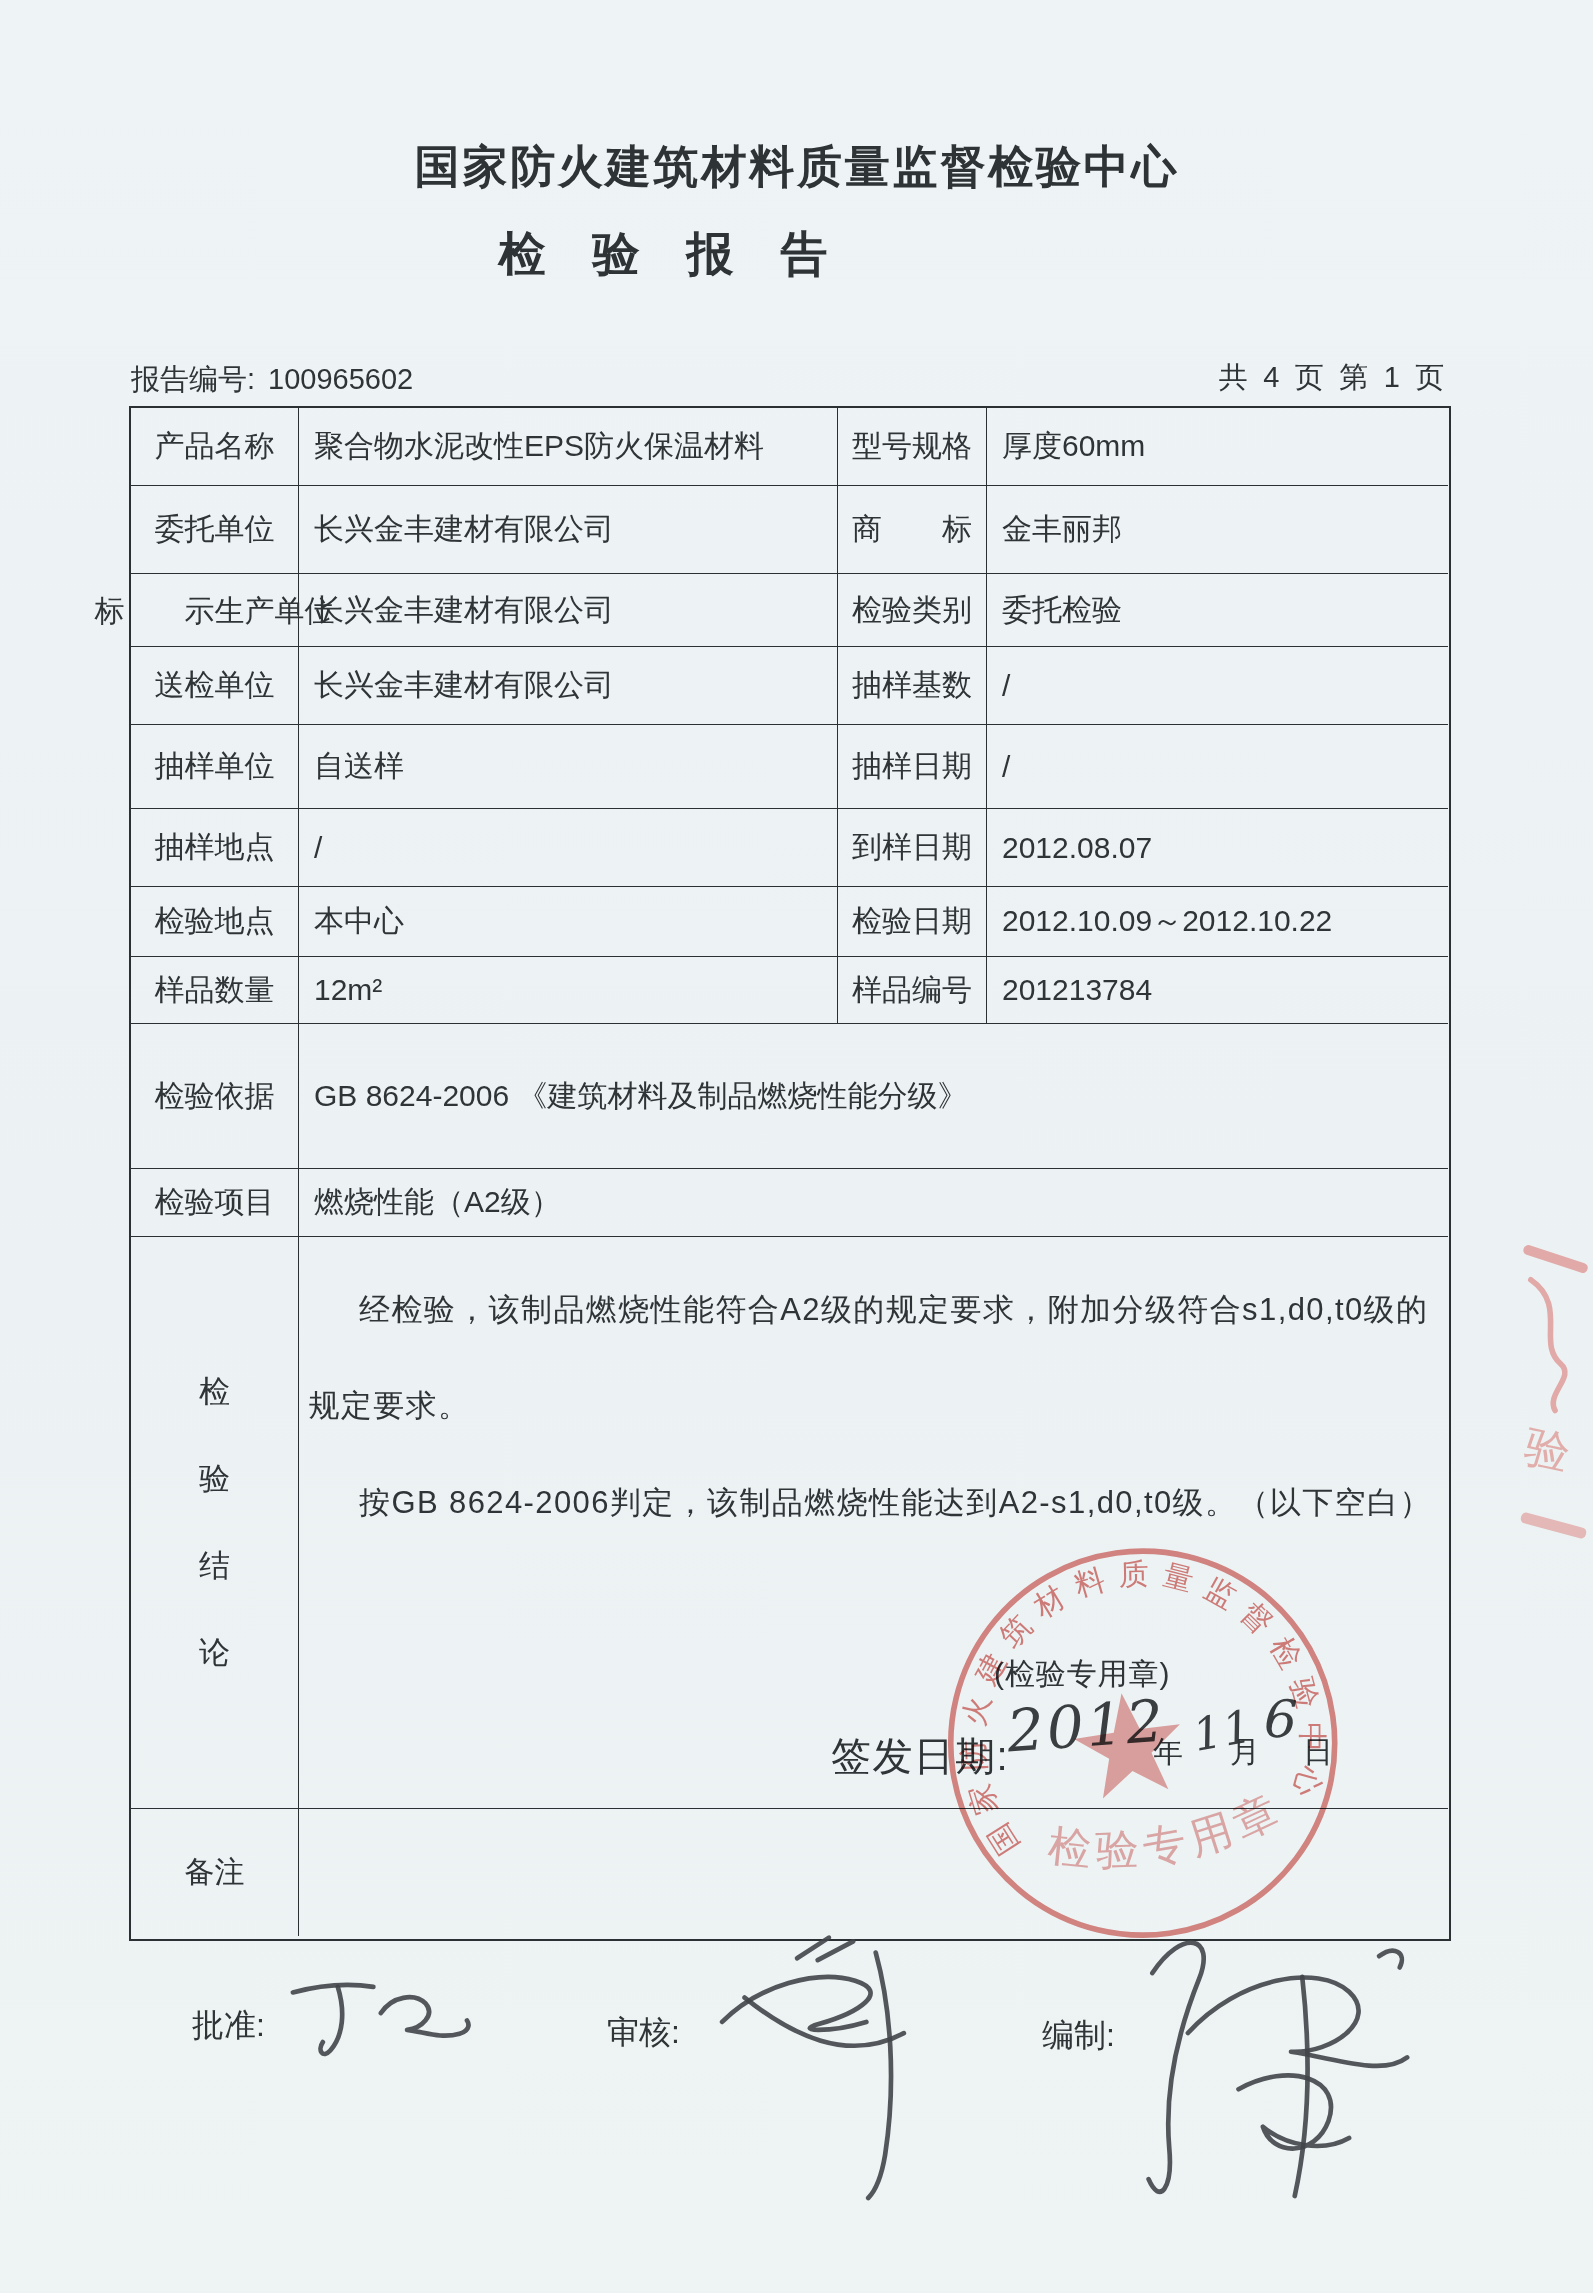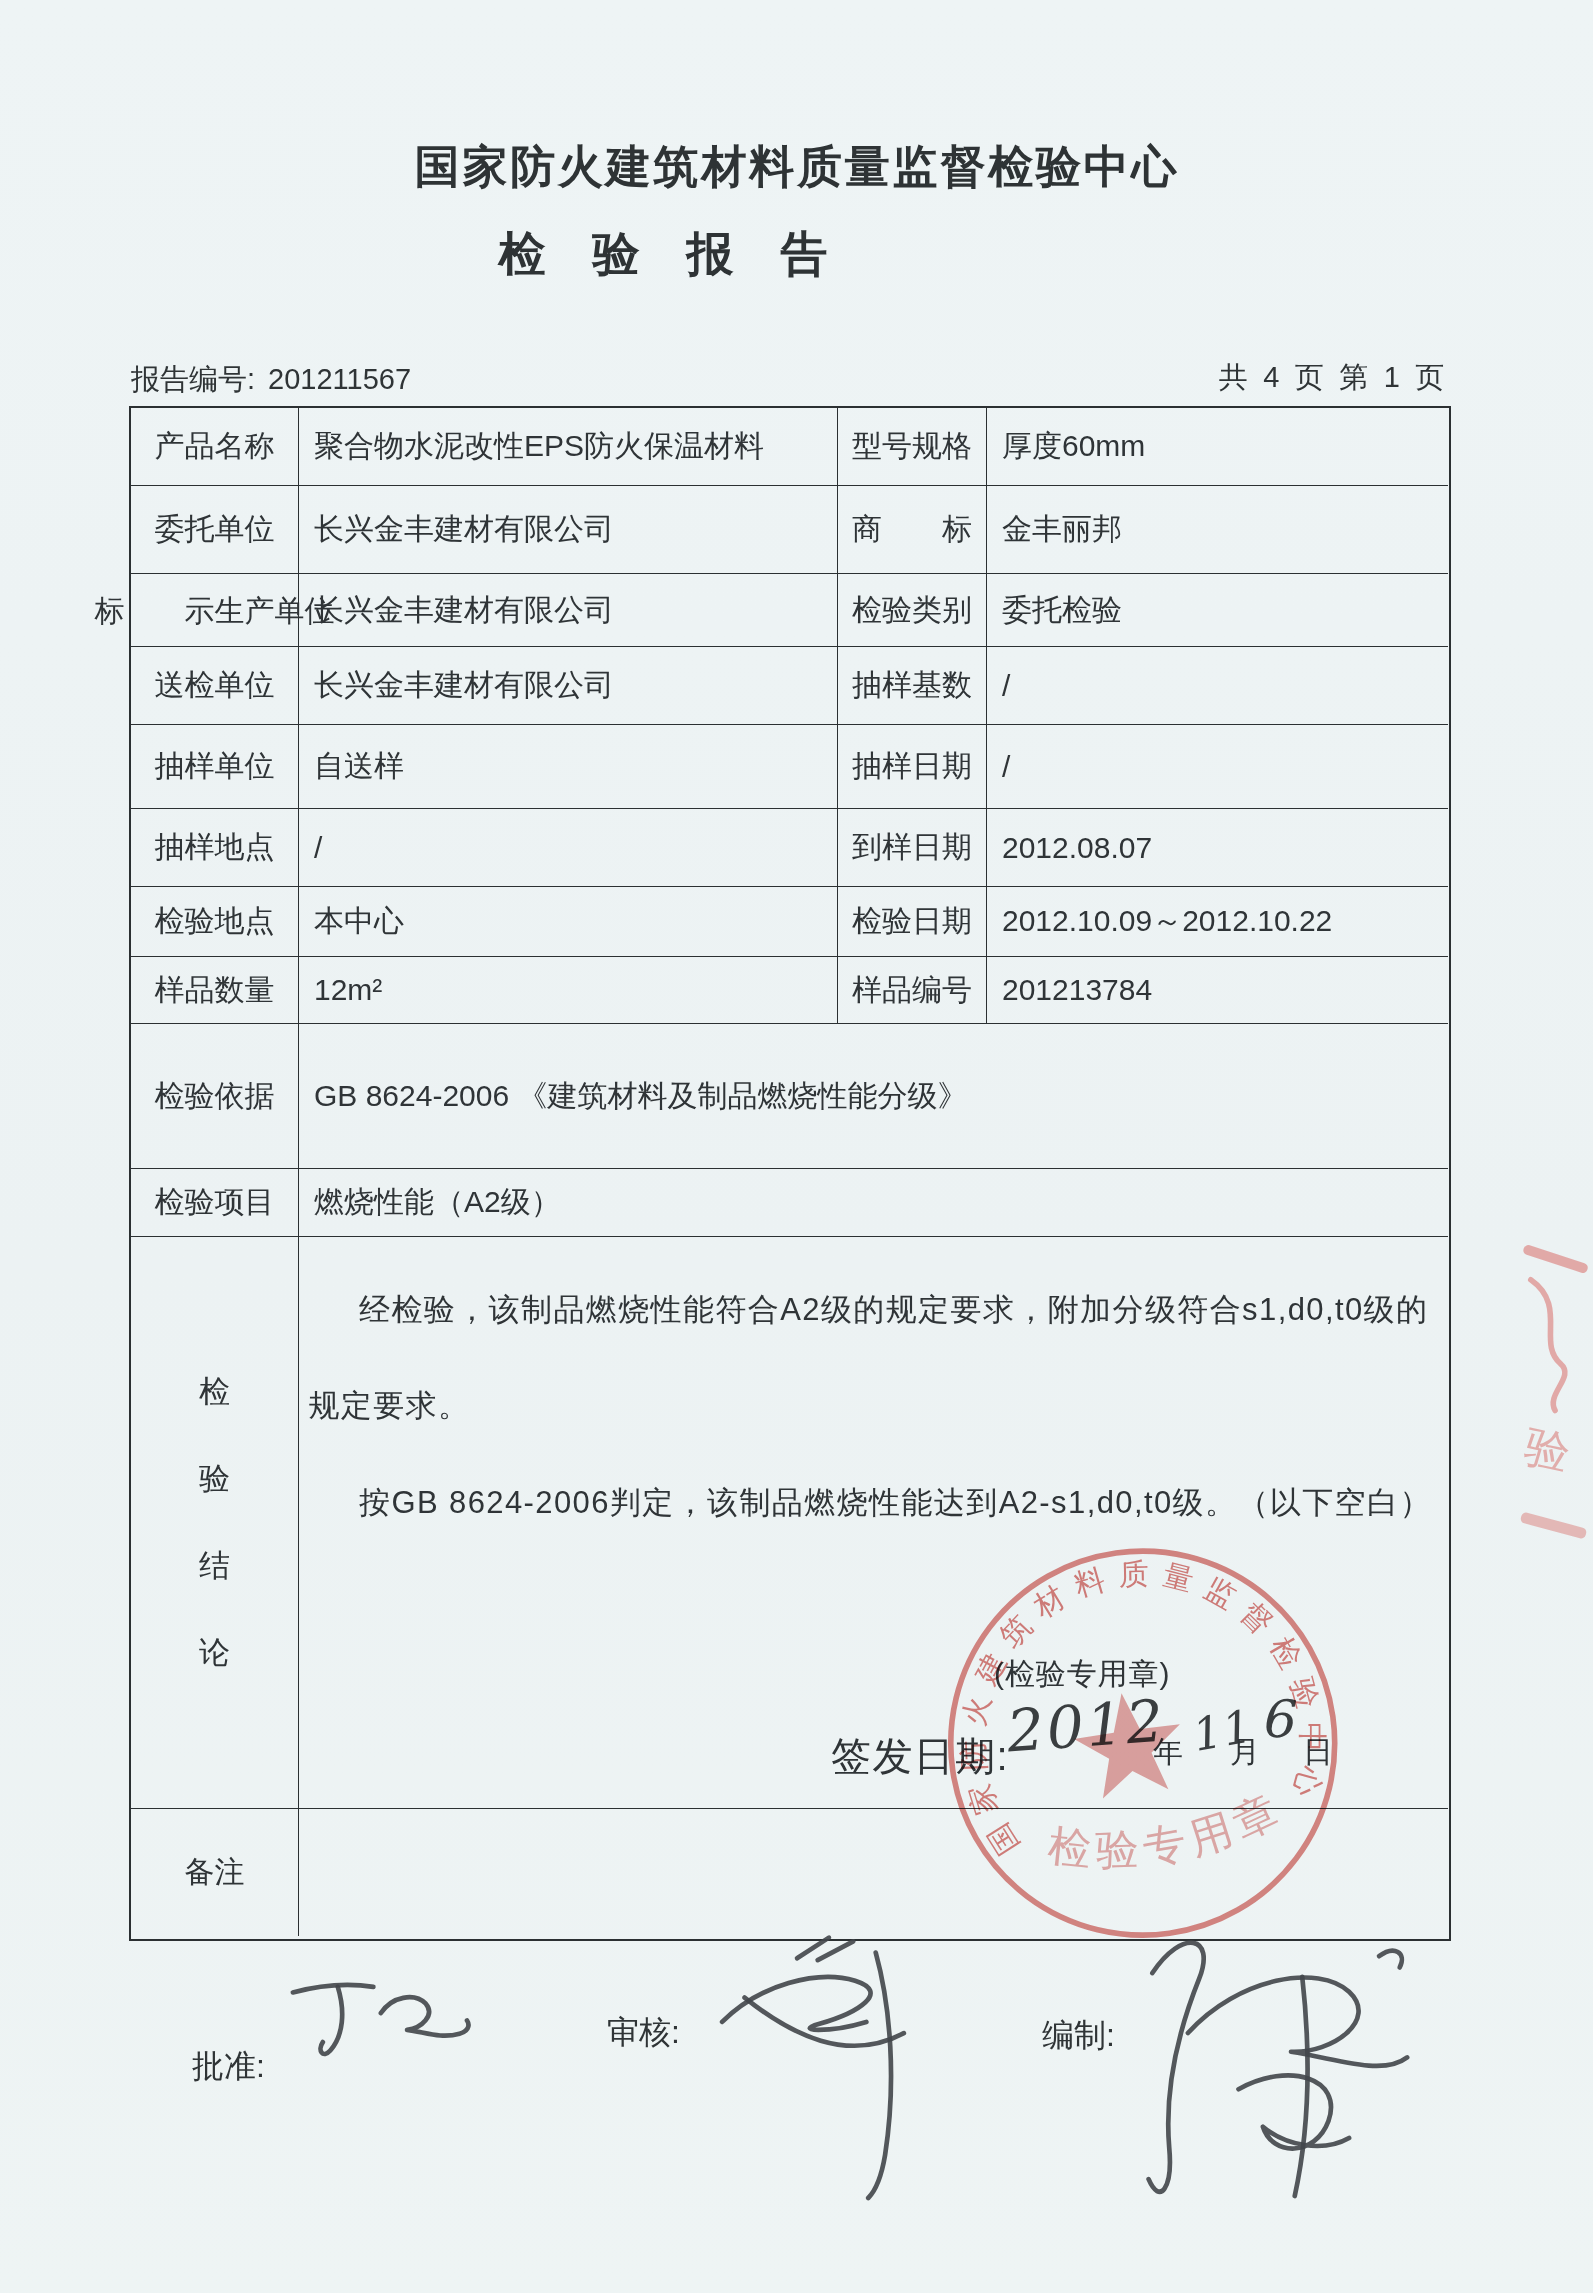--- a/index.html
+++ b/index.html
@@ -76,21 +76,21 @@
   .sig path{fill:none;stroke:#41464a;stroke-width:5;stroke-linecap:round;stroke-linejoin:round;opacity:.9;}
 </style>
 </head>
 <body>
 
 <div class="page">
 
   <div class="abs title">国家防火建筑材料质量监督检验中心</div>
   <div class="abs subtitle">检 验 报 告</div>
   <div class="abs meta-left">
-    <span>报告编号:</span><span>201211567</span>
+    <span>报告编号:</span><span>100965602</span>
   </div>
   <div class="abs meta-right">共 4 页 第 1 页</div>
 
   <div class="report-table">
 
     <div class="c lbl">产品名称</div>
     <div class="c val">聚合物水泥改性EPS防火保温材料</div>
     <div class="c lbl">型号规格</div>
     <div class="c val noR">厚度60mm</div>
 
@@ -174,21 +174,21 @@
     </text>
   </svg>
 
   <div class="abs frag-bar edge-frag" style="left:1522px;top:1254px;width:67px;height:10.3px;transform:rotate(18deg);"></div>
   <svg class="abs edge-frag" style="left:1514px;top:1272px;" width="84" height="150" viewBox="0 0 90 160">
     <path d="M18,8 C58,36 24,76 50,98 C66,112 34,130 44,148" fill="none" stroke="rgba(212,80,75,.45)" stroke-width="6" stroke-linecap="round"></path>
   </svg>
   <div class="abs edge-frag" style="left:1525px;top:1420px;font-size:45px;transform:rotate(12deg);">验</div>
   <div class="abs frag-bar edge-frag" style="left:1520px;top:1520px;width:67px;height:11.2px;transform:rotate(15deg);opacity:.8;"></div>
 
-  <div class="foot-label" style="left:192px;top:2004px;margin-top:41px;">批准:</div>
+  <div class="foot-label" style="left:192px;top:2004px;">批准:</div>
   <svg class="sig" style="left:276px;top:1953px;" width="206" height="122" viewBox="0 0 220 130">
     <path d="M18,42 C48,34 78,32 104,36"></path>
     <path d="M66,36 C74,62 72,88 58,104 C50,113 44,104 50,95"></path>
     <path d="M112,64 C124,46 148,42 160,54 C170,66 156,80 140,82 C158,84 176,92 196,86 C204,84 208,78 204,72"></path>
   </svg>
 
   <div class="foot-label" style="left:607px;top:2011px;">审核:</div>
   <svg class="sig" style="left:707px;top:1932px;" width="300" height="281" viewBox="0 0 320 300">
     <path d="M96,28 L130,6"></path>
     <path d="M118,30 L156,10"></path>

